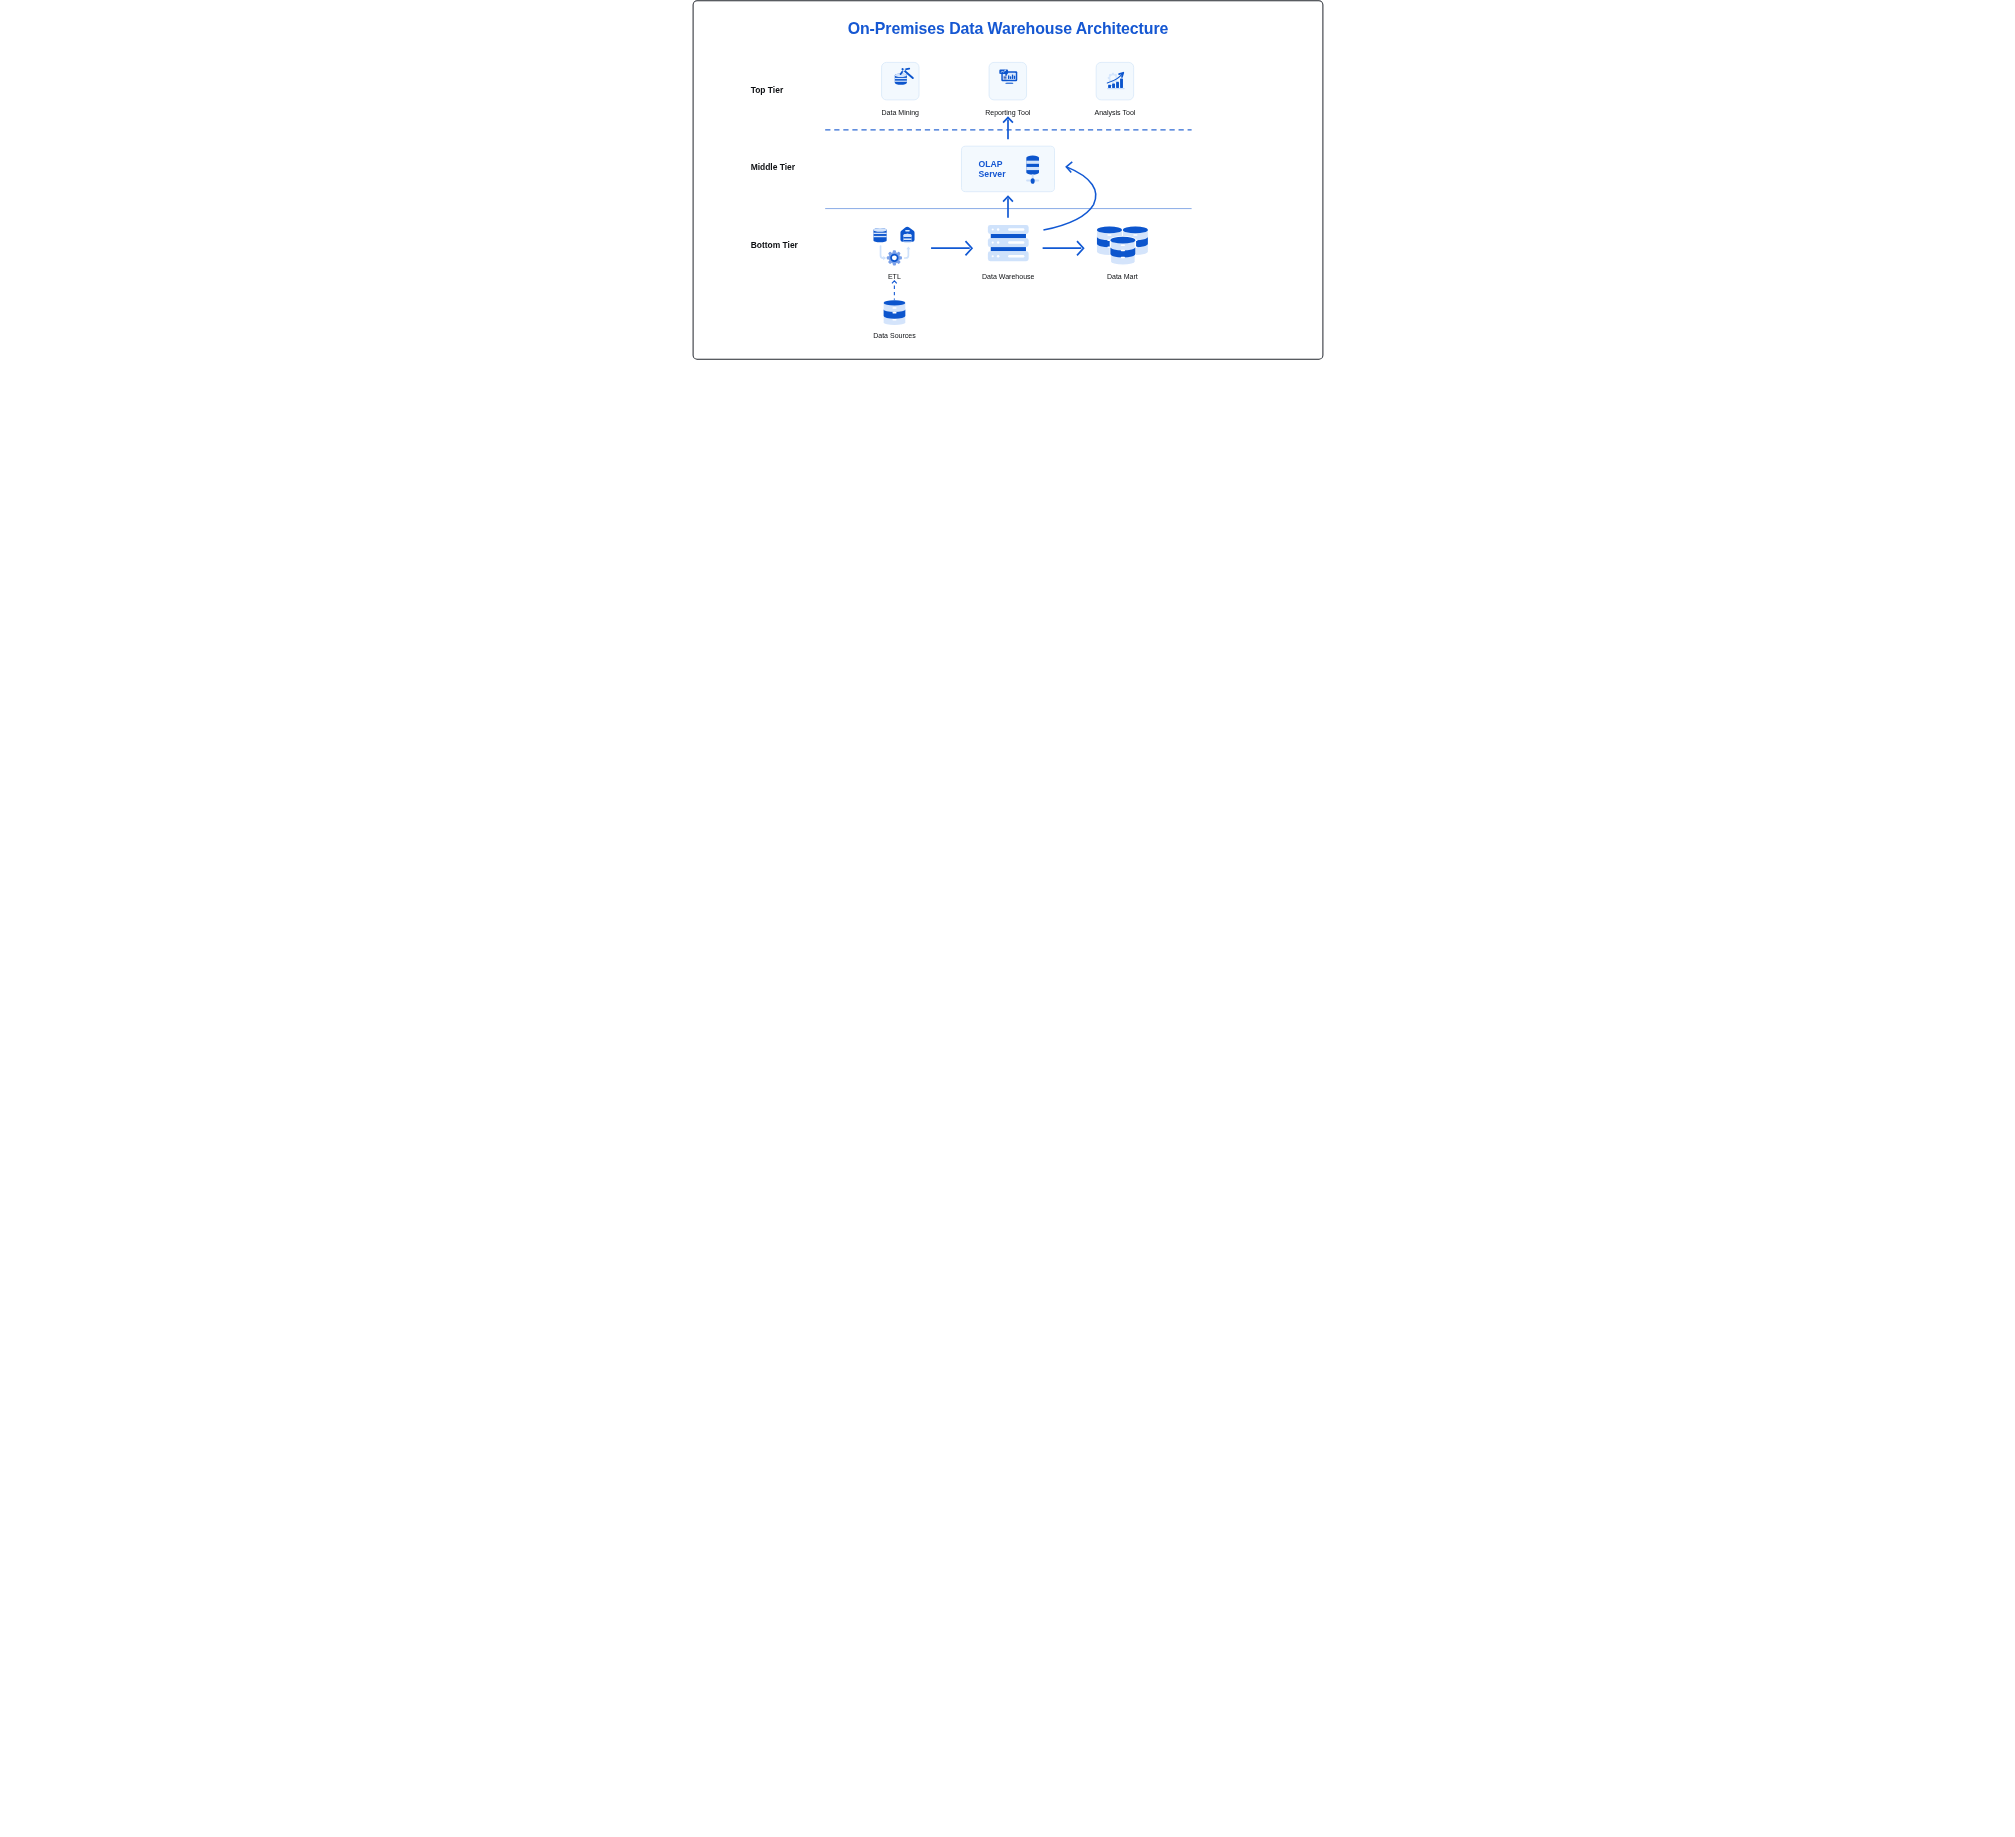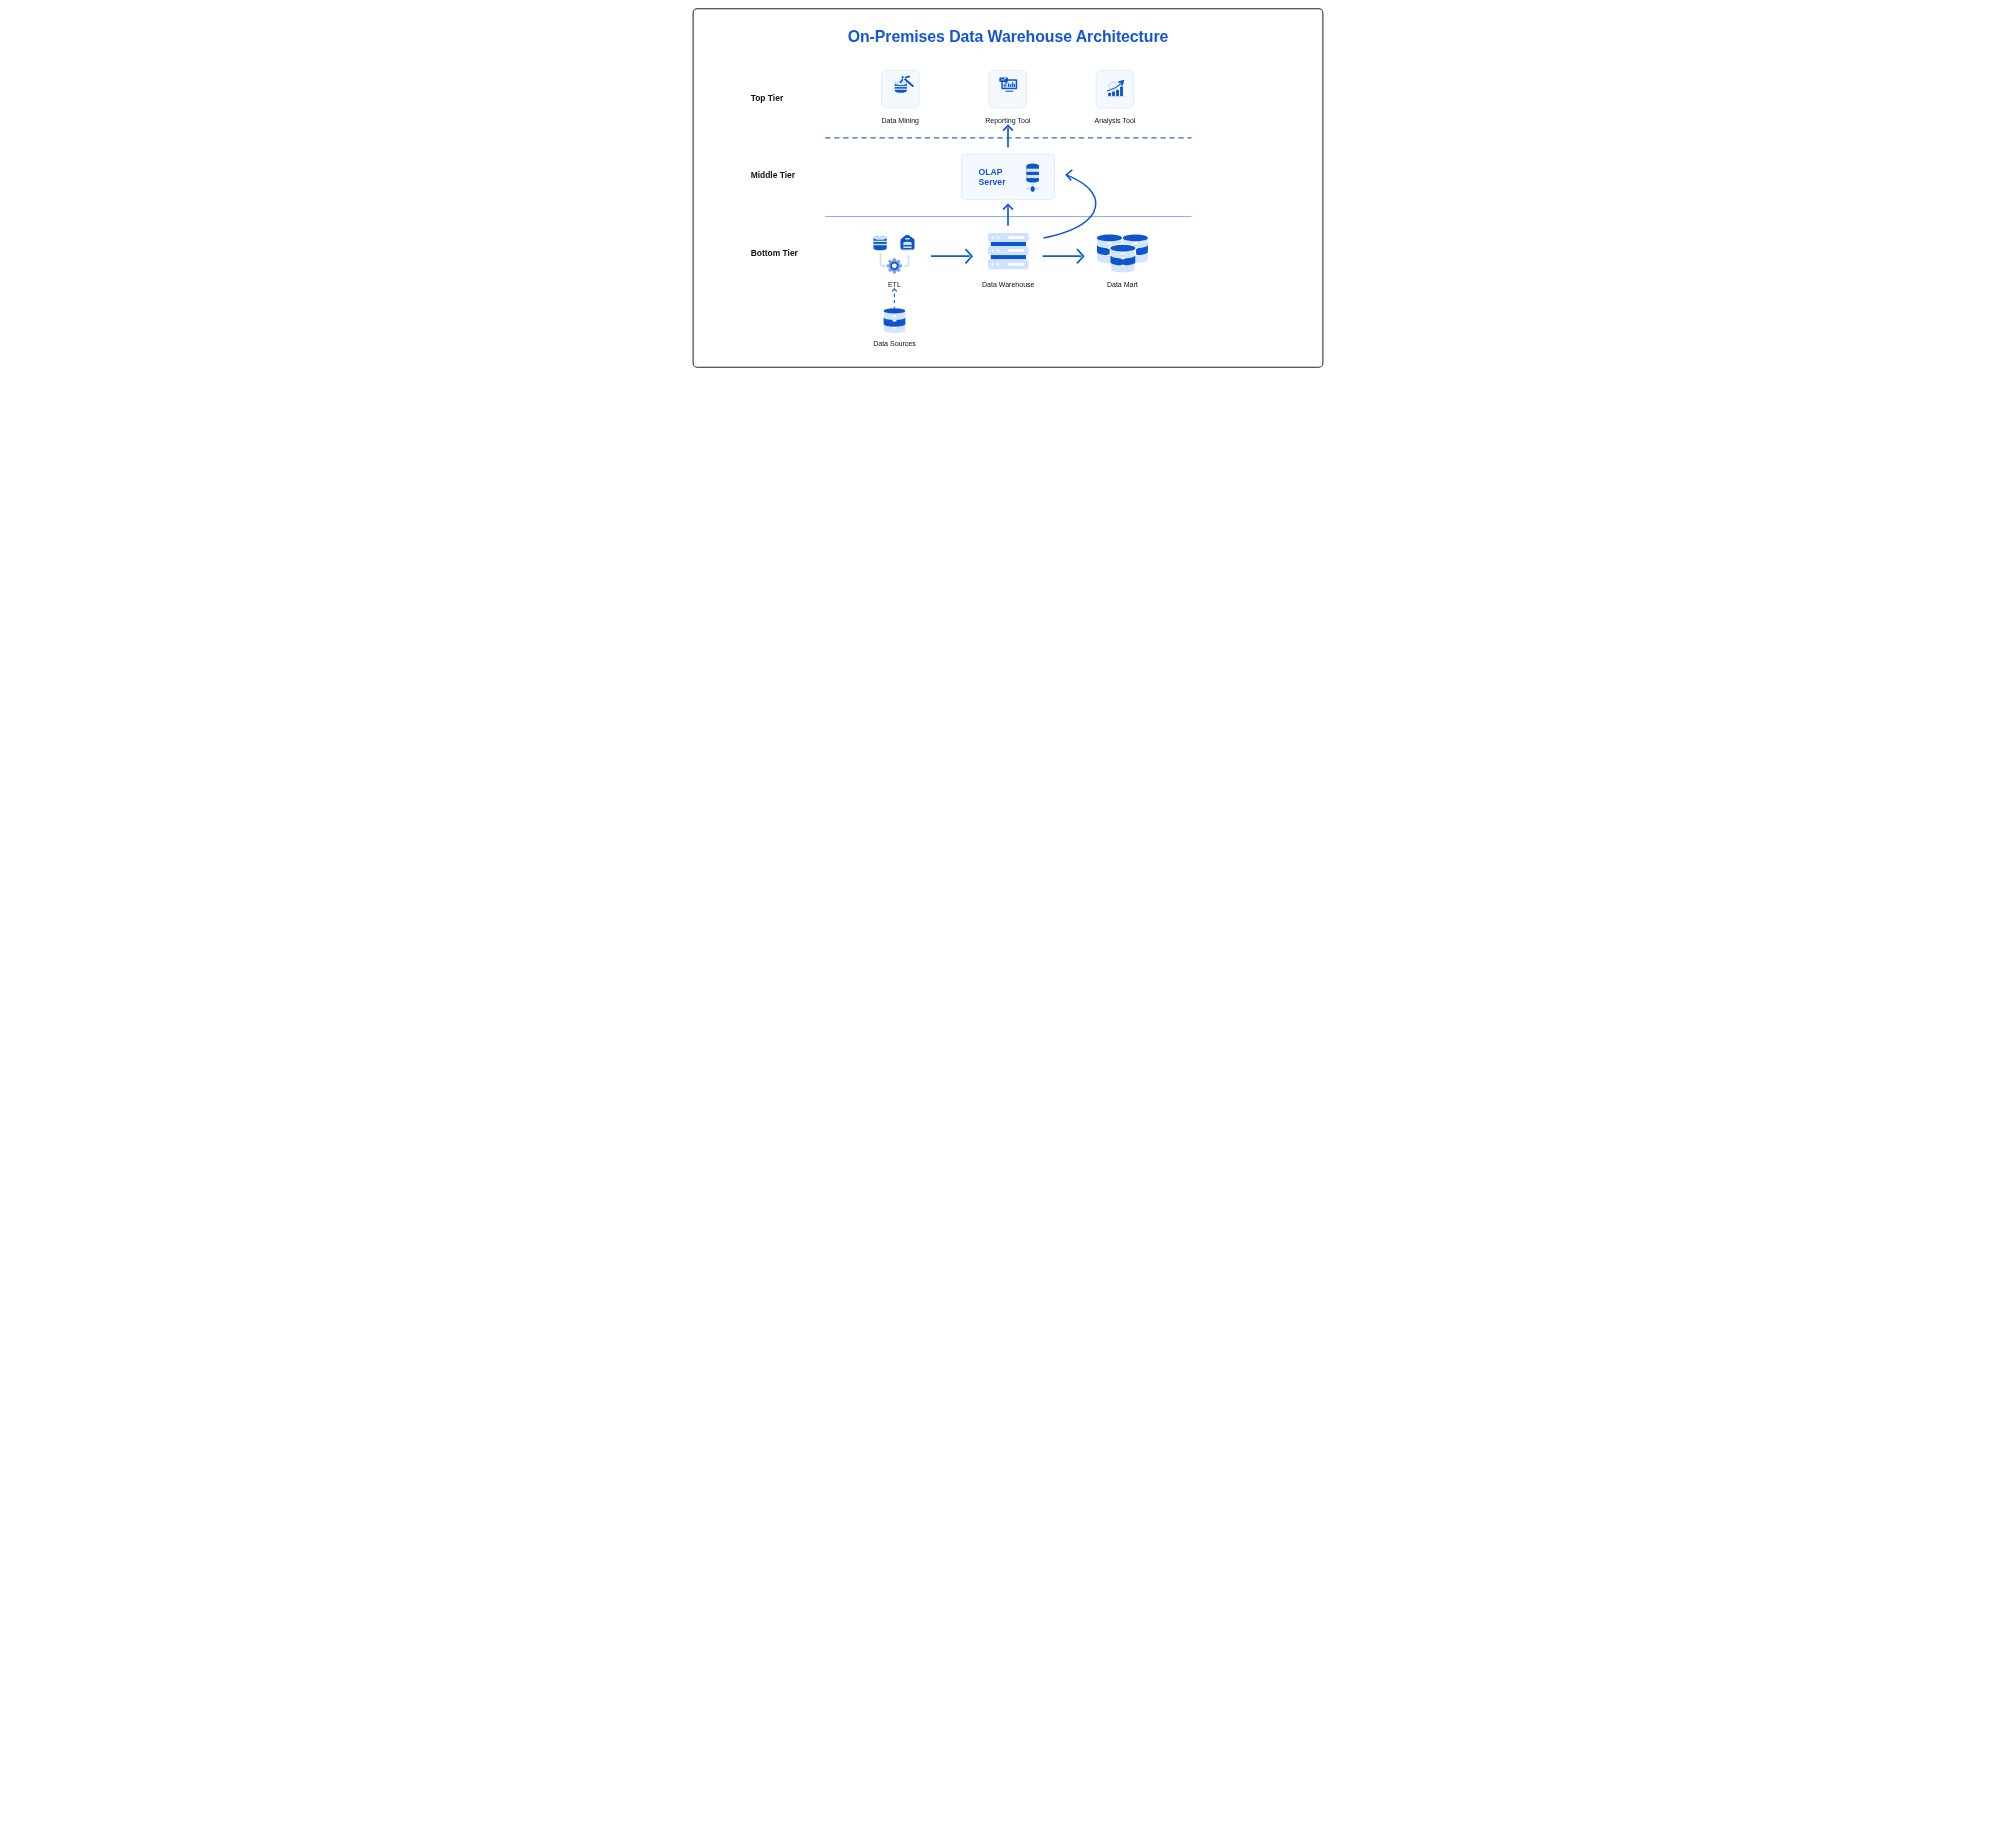--- a/index.html
+++ b/index.html
@@ -1,17 +1,17 @@
 <!DOCTYPE html>
 <html style="font-size:6.4px"><head>
 <meta charset="utf-8">
 <style>
   html,body{margin:0;padding:0;background:#ffffff;}
   body{font-family:"Liberation Sans", sans-serif;}
-  .stage{width:632px;height:360px;position:relative;margin:8px auto;background:#ffffff;}
+  .stage{width:632px;height:360px;position:relative;margin:0 auto;background:#ffffff;}
   svg{display:block;}
   text{font-family:"Liberation Sans", sans-serif;}
   .title-text{font-size:39.5px;font-weight:700;letter-spacing:-0.2px;}
   .tier-text{font-size:21px;font-weight:700;}
   .node-label{font-size:17.5px;font-weight:500;}
   .olap-text{font-size:21.5px;font-weight:700;}
 </style>
 </head>
 <body>
 

